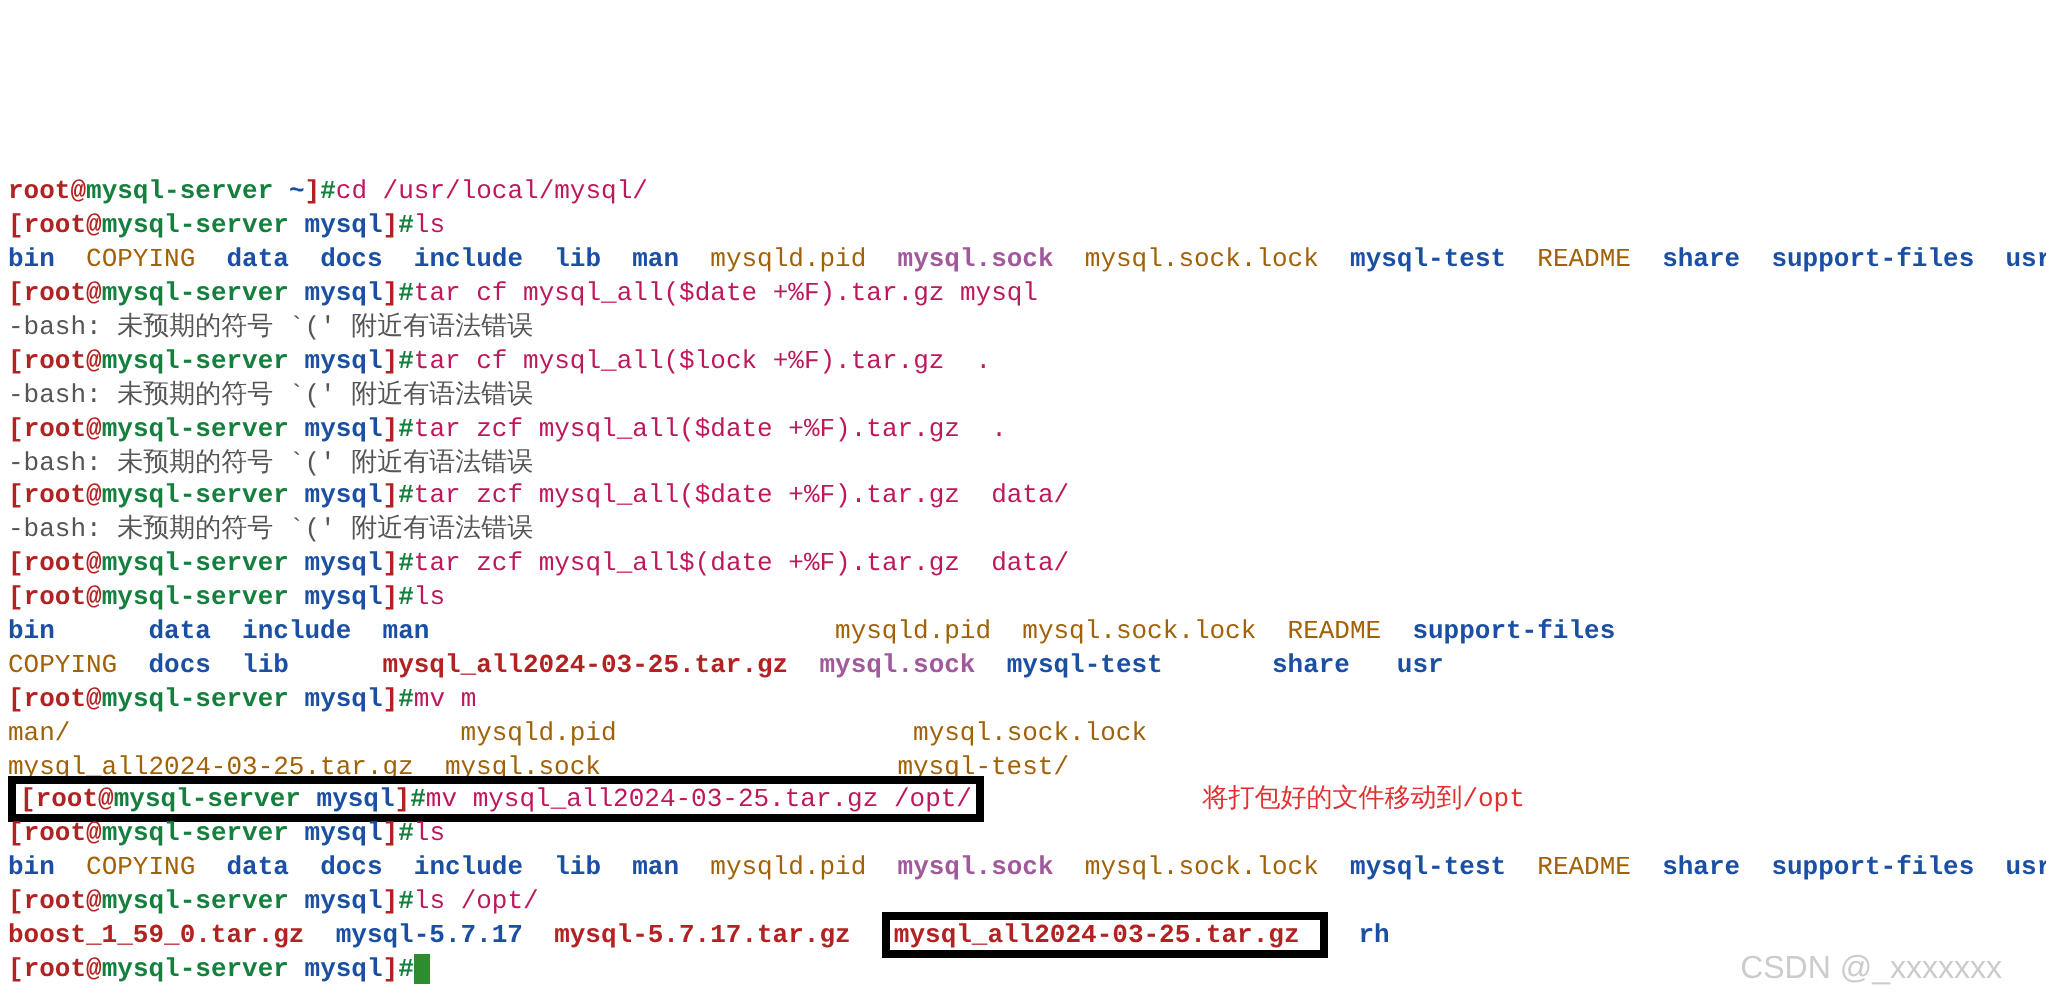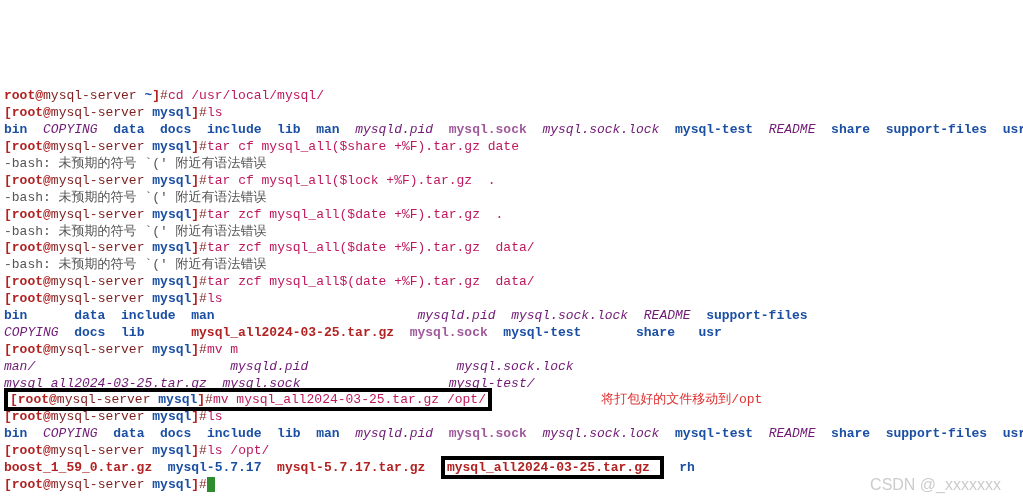--- a/index.html
+++ b/index.html
@@ -7,43 +7,43 @@
     padding: 4px;
     font-family: "Courier New", Consolas, monospace;
     font-size: 13px;
     line-height: 1.3;
     background: #ffffff;
     white-space: pre;
     color: #000;
   }
   .prompt-root { color: #b22222; font-weight: bold; }
   .prompt-at   { color: #b22222; font-weight: bold; }
-  .prompt-host { color: #7f1d1d; font-weight: normal; }
+  .prompt-host { color: #15803d; font-weight: bold; }
   .prompt-path { color: #1a4fa3; font-weight: bold; }
   .cmd { color: #be185d; }
   .dir { color: #1a4fa3; font-weight: bold; }
   .sock { color: #a05a9c; font-weight: bold; }
   .tar  { color: #b22222; font-weight: bold; }
-  .txt  { color: #701a75; font-style: italic; }
+  .txt  { color: #a16207; }
   .err  { color: #555; }
   .cursor { background: #2e8b2e; color: #2e8b2e; }
   .anno-red { color: #e03030; font-weight: normal; }
   .box-red { border: 4px solid #000000; padding: 0 2px; }
   .watermark { position: fixed; right: 22px; bottom: 4px; color: #ccc; font-size: 16px; font-family: sans-serif; }
 </style>
 </head>
 <body>
 
 
 
 <div>
 <span class="prompt-root">root</span><span class="prompt-at">@</span><span class="prompt-host">mysql-server</span> <span class="prompt-path">~</span><span class="prompt-root">]</span><span class="prompt-host">#</span><span class="cmd">cd /usr/local/mysql/</span>
 <span class="prompt-root">[</span><span class="prompt-root">root</span><span class="prompt-at">@</span><span class="prompt-host">mysql-server</span> <span class="prompt-path">mysql</span><span class="prompt-root">]</span><span class="prompt-host">#</span><span class="cmd">ls</span>
 <span class="dir">bin</span>  <span class="txt">COPYING</span>  <span class="dir">data</span>  <span class="dir">docs</span>  <span class="dir">include</span>  <span class="dir">lib</span>  <span class="dir">man</span>  <span class="txt">mysqld.pid</span>  <span class="sock">mysql.sock</span>  <span class="txt">mysql.sock.lock</span>  <span class="dir">mysql-test</span>  <span class="txt">README</span>  <span class="dir">share</span>  <span class="dir">support-files</span>  <span class="dir">usr</span>
-<span class="prompt-root">[</span><span class="prompt-root">root</span><span class="prompt-at">@</span><span class="prompt-host">mysql-server</span> <span class="prompt-path">mysql</span><span class="prompt-root">]</span><span class="prompt-host">#</span><span class="cmd">tar cf mysql_all($share +%F).tar.gz date</span>
+<span class="prompt-root">[</span><span class="prompt-root">root</span><span class="prompt-at">@</span><span class="prompt-host">mysql-server</span> <span class="prompt-path">mysql</span><span class="prompt-root">]</span><span class="prompt-host">#</span><span class="cmd">tar cf mysql_all($date +%F).tar.gz mysql</span>
 <span class="err">-bash: 未预期的符号 `(' 附近有语法错误</span>
 <span class="prompt-root">[</span><span class="prompt-root">root</span><span class="prompt-at">@</span><span class="prompt-host">mysql-server</span> <span class="prompt-path">mysql</span><span class="prompt-root">]</span><span class="prompt-host">#</span><span class="cmd">tar cf mysql_all($lock +%F).tar.gz  .</span>
 <span class="err">-bash: 未预期的符号 `(' 附近有语法错误</span>
 <span class="prompt-root">[</span><span class="prompt-root">root</span><span class="prompt-at">@</span><span class="prompt-host">mysql-server</span> <span class="prompt-path">mysql</span><span class="prompt-root">]</span><span class="prompt-host">#</span><span class="cmd">tar zcf mysql_all($date +%F).tar.gz  .</span>
 <span class="err">-bash: 未预期的符号 `(' 附近有语法错误</span>
 <span class="prompt-root">[</span><span class="prompt-root">root</span><span class="prompt-at">@</span><span class="prompt-host">mysql-server</span> <span class="prompt-path">mysql</span><span class="prompt-root">]</span><span class="prompt-host">#</span><span class="cmd">tar zcf mysql_all($date +%F).tar.gz  data/</span>
 <span class="err">-bash: 未预期的符号 `(' 附近有语法错误</span>
 <span class="prompt-root">[</span><span class="prompt-root">root</span><span class="prompt-at">@</span><span class="prompt-host">mysql-server</span> <span class="prompt-path">mysql</span><span class="prompt-root">]</span><span class="prompt-host">#</span><span class="cmd">tar zcf mysql_all$(date +%F).tar.gz  data/</span>
 <span class="prompt-root">[</span><span class="prompt-root">root</span><span class="prompt-at">@</span><span class="prompt-host">mysql-server</span> <span class="prompt-path">mysql</span><span class="prompt-root">]</span><span class="prompt-host">#</span><span class="cmd">ls</span>
 <span class="dir">bin</span>      <span class="dir">data</span>  <span class="dir">include</span>  <span class="dir">man</span>                          <span class="txt">mysqld.pid</span>  <span class="txt">mysql.sock.lock</span>  <span class="txt">README</span>  <span class="dir">support-files</span>

